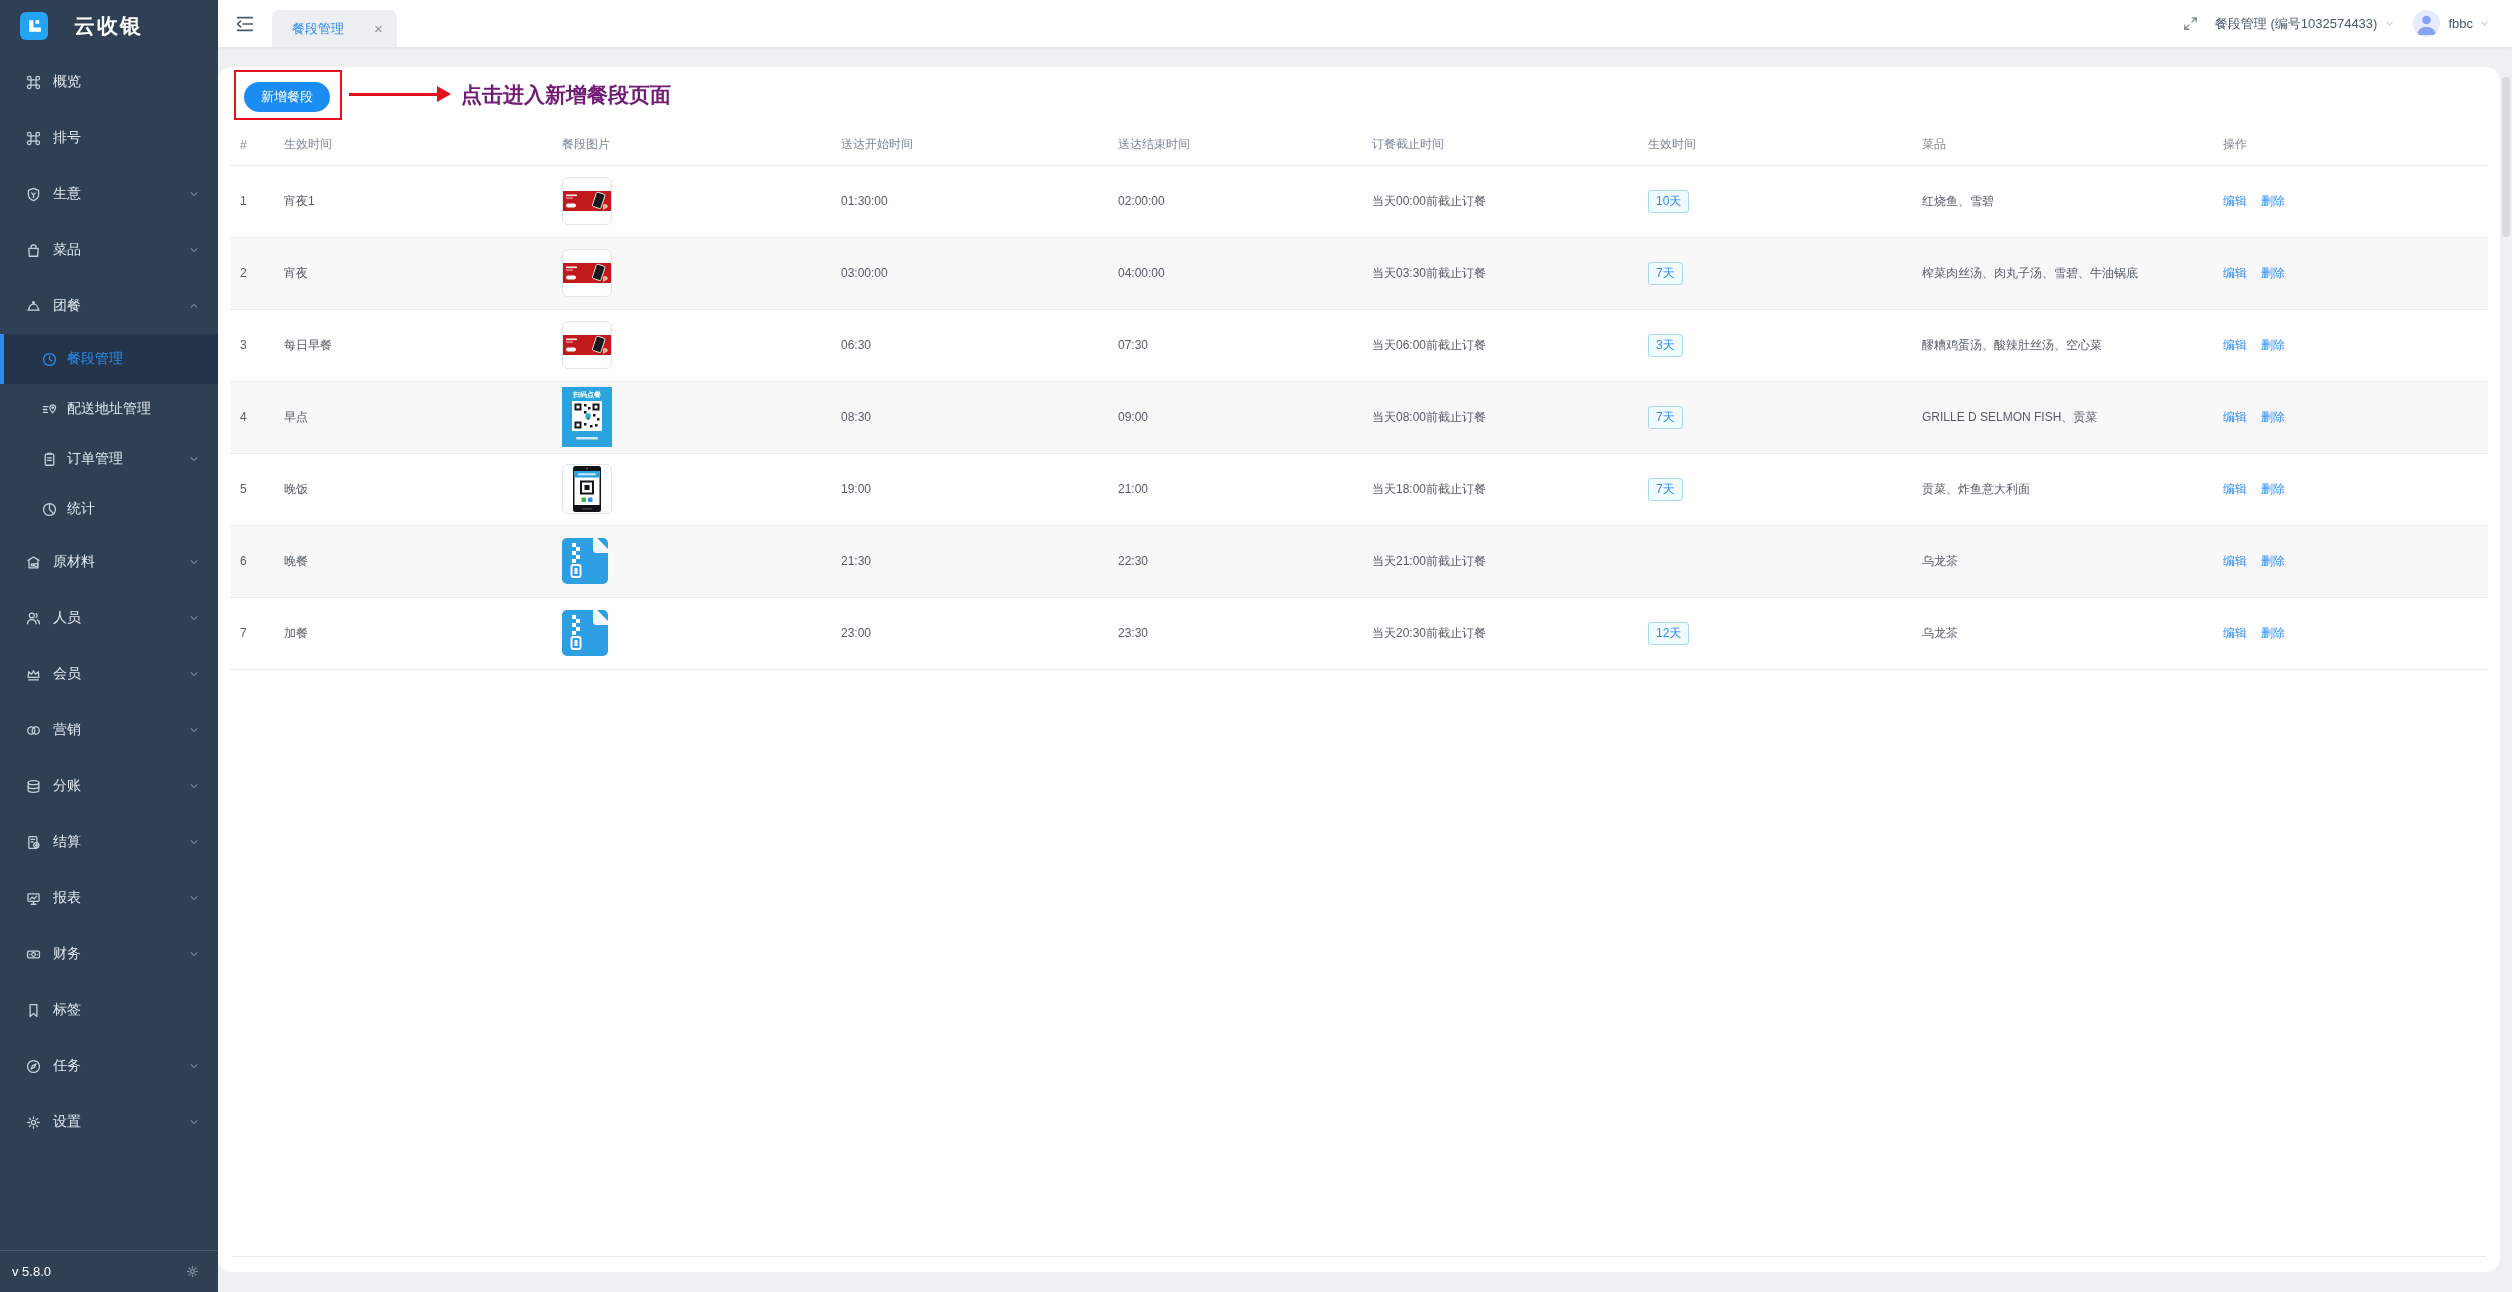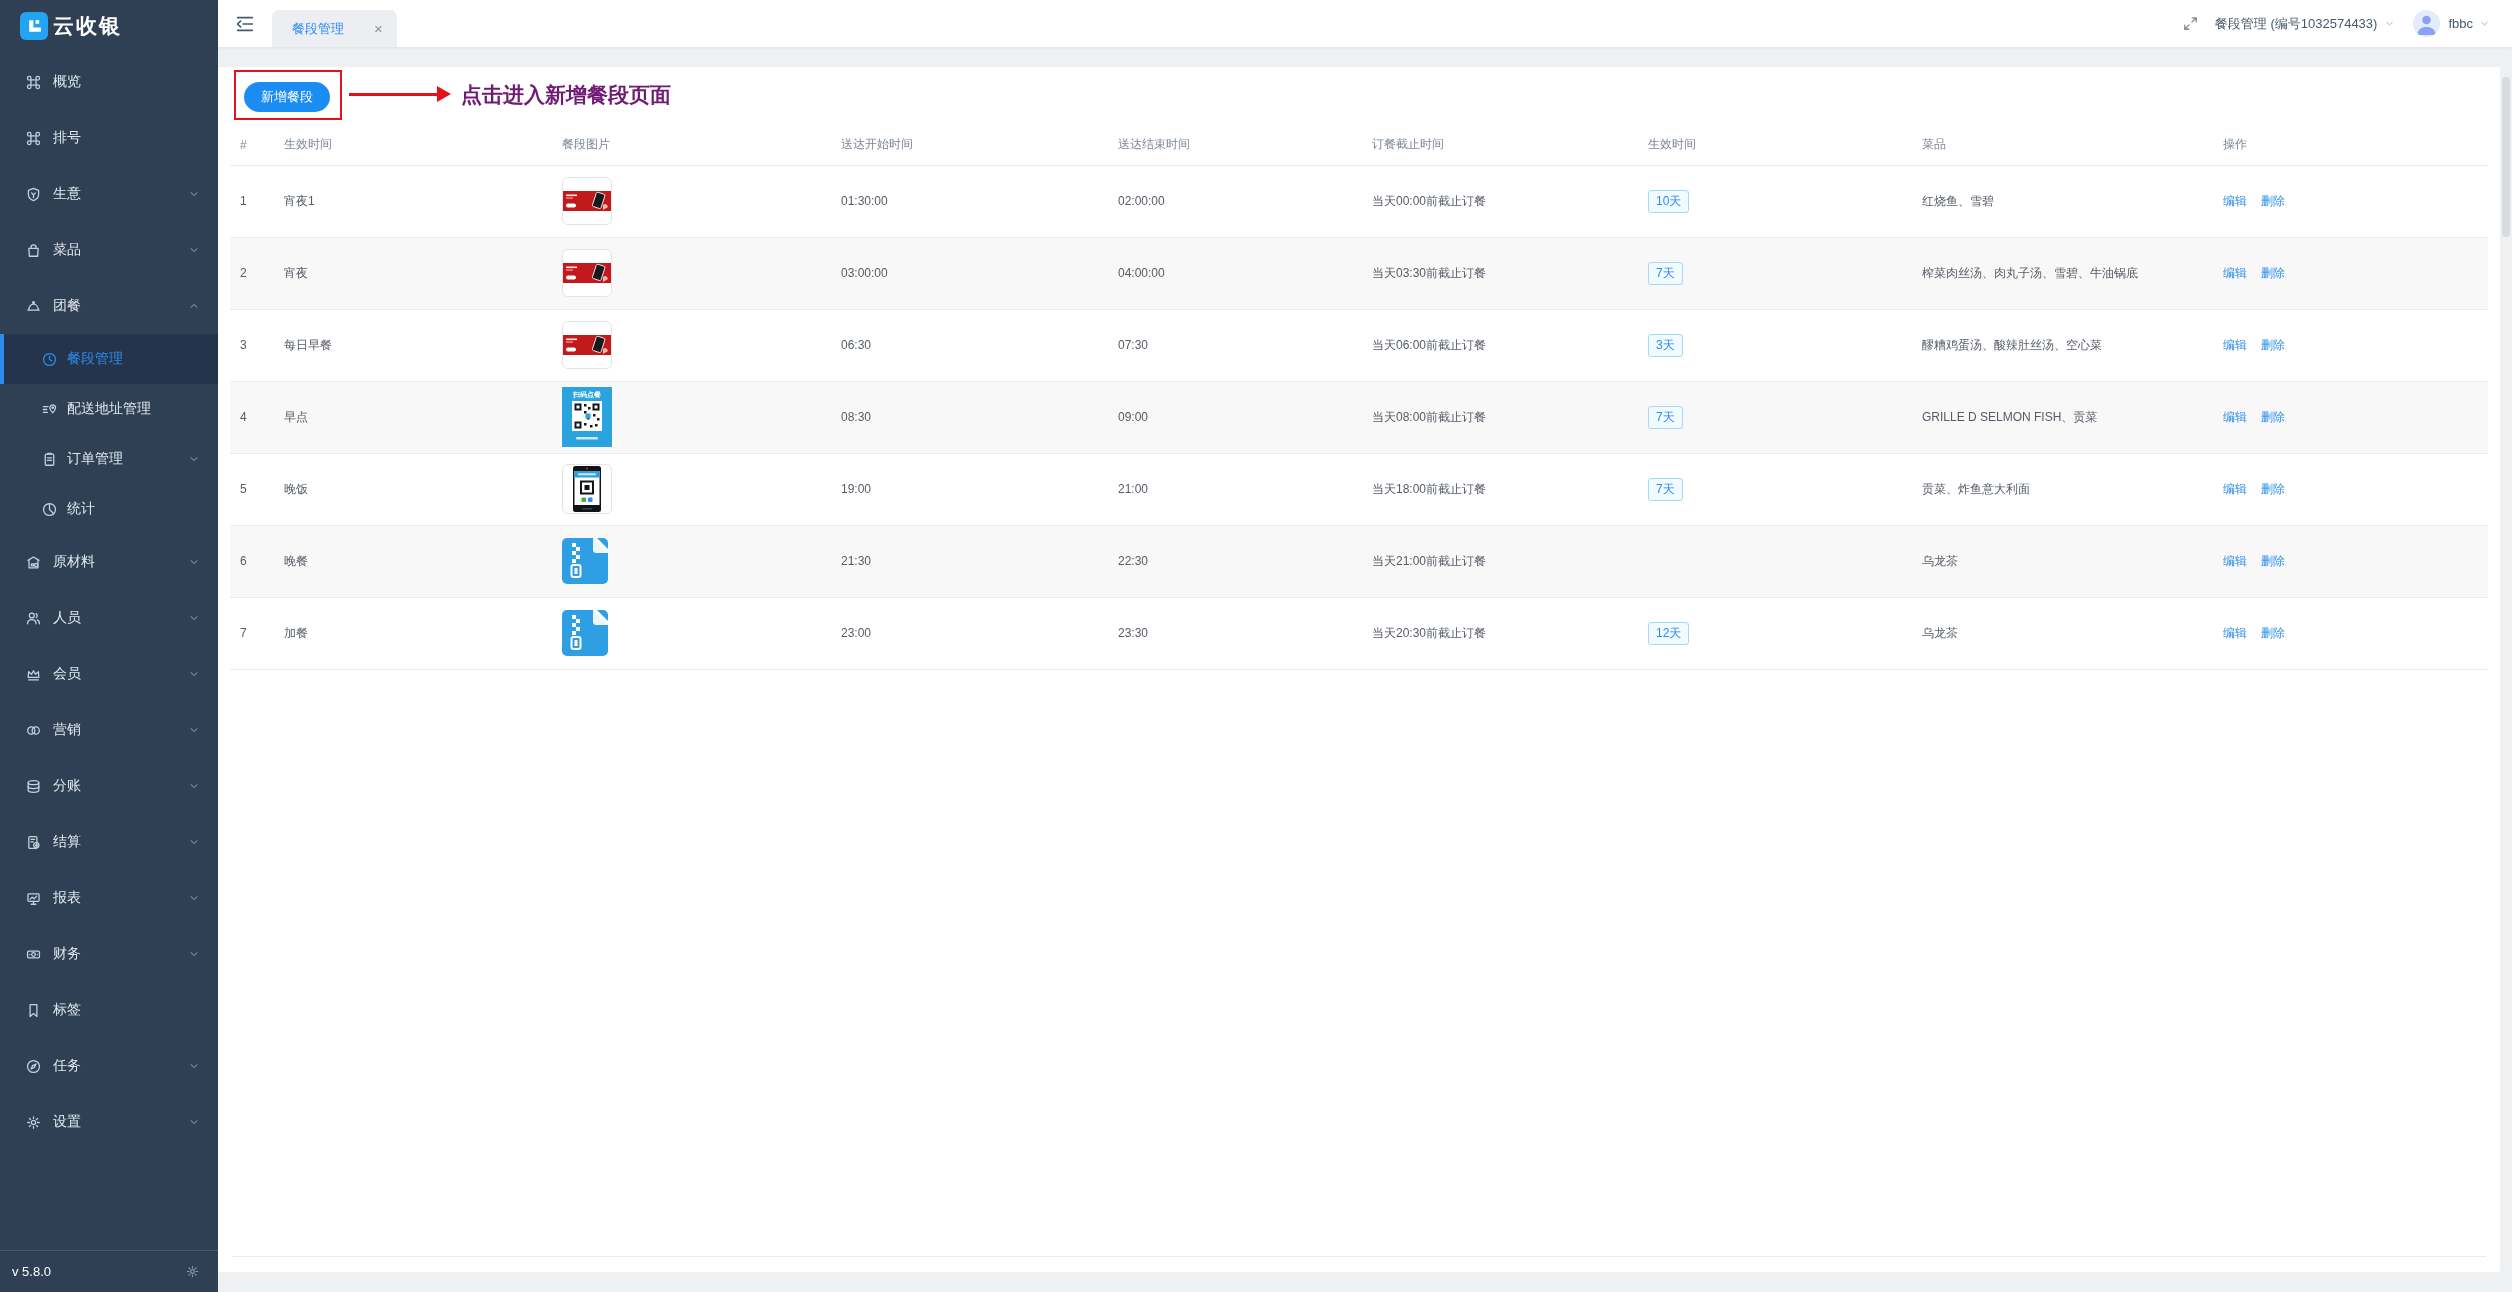--- a/index.html
+++ b/index.html
@@ -1,21 +1,21 @@
 <!DOCTYPE html>
 <html><head>
 <meta charset="utf-8">
 <style>
   *{box-sizing:border-box;margin:0;padding:0}
   html,body{width:2512px;height:1292px;overflow:hidden}
   body{font-family:"Liberation Sans","DejaVu Sans",sans-serif;background:#eef0f2;display:flex;color:#515a6e}
 
   
   .sidebar{width:218px;min-width:218px;height:1292px;background:#2f4054;display:flex;flex-direction:column}
-  .logo-row{display:flex;align-items:flex-start;gap:5px;padding:12px 0 8px 20px;flex:none}
+  .logo-row{display:flex;align-items:flex-start;gap:26px;padding:12px 0 8px 20px;flex:none}
   .logo-mark{width:28px;height:28px;background:#23a4f2;border-radius:6px;display:flex;align-items:center;justify-content:center}
   .logo-title{font-size:21px;font-weight:bold;color:#fff;letter-spacing:2px}
   .menu{flex:1;padding-top:6px;overflow:hidden}
   .menu-item{height:56px;display:flex;align-items:center;padding:0 18px 0 25px;cursor:pointer;font-size:14px;color:#e2e9f0}
   .mi-icon{width:17px;height:17px;margin-right:11px;display:inline-flex;color:#c5d1dd;flex:none}
   .mi-icon svg{width:100%;height:100%}
   .mi-label{flex:1;white-space:nowrap}
   .chev{width:12px;height:12px;color:#9fb0c0;display:inline-flex}
   .chev svg{width:100%;height:100%}
   .chev.up{transform:rotate(180deg)}
@@ -37,21 +37,21 @@
   .topbar-right{margin-left:auto;display:flex;align-items:center;color:#495a6a;font-size:13px}
   .tb-icon{width:17px;height:17px;color:#7d8795;display:inline-flex;cursor:pointer}
   .tb-icon svg{width:100%;height:100%}
   .store-picker{display:flex;align-items:center;gap:7px;margin-left:16px;cursor:pointer}
   .picker-chev{width:11px;height:11px;color:#99a2ad;display:inline-flex}
   .picker-chev svg{width:100%;height:100%}
   .avatar{width:27px;height:27px;border-radius:50%;background:#e4ebfb;margin:0 8px 0 18px;overflow:hidden;flex:none}
   .user-menu{display:flex;align-items:center;gap:6px;cursor:pointer}
 
   .content{flex:1;background:#eef0f2;padding:20px 12px 20px 0;display:flex;min-height:0;position:relative}
-  .panel{background:#fff;flex:1;border-radius:2px;padding:0 12px;display:flex;flex-direction:column;min-width:0}
+  .panel{background:#fff;flex:1;border-radius:14px;padding:0 12px;display:flex;flex-direction:column;min-width:0}
 
   
   .toolbar-row{position:relative;height:58px;flex:none}
   .add-btn{position:absolute;left:14px;top:15px;height:30px;padding:0 17px;background:#1b8df2;color:#fff;border:none;border-radius:16px;font-size:13px;cursor:pointer}
   .anno-rect{position:absolute;left:4px;top:3px;width:108px;height:50px;border:2px solid #e6101c;pointer-events:none}
   .anno-line{position:absolute;left:119px;top:26px;width:88px;height:3px;background:#e6101c;pointer-events:none}
   .anno-head{position:absolute;left:207px;top:19px;width:0;height:0;border-left:14px solid #e6101c;border-top:8px solid transparent;border-bottom:8px solid transparent;pointer-events:none}
   .anno-text{position:absolute;left:231px;top:14px;color:#701a75;font-weight:bold;font-size:21px;white-space:nowrap;pointer-events:none}
 
   

